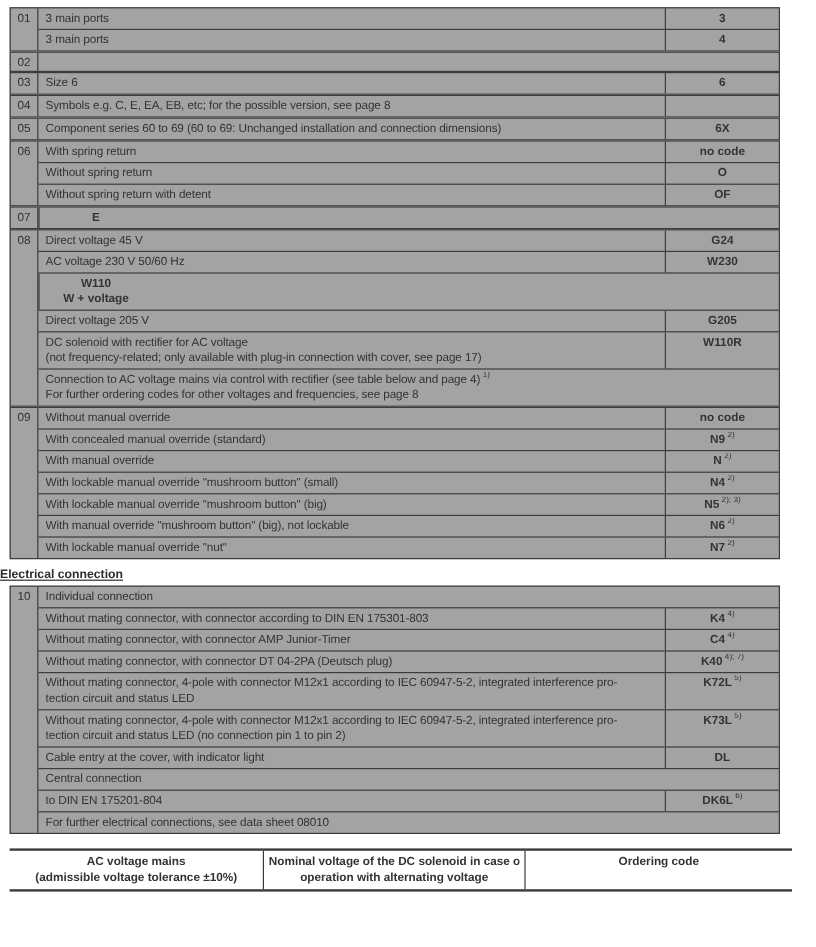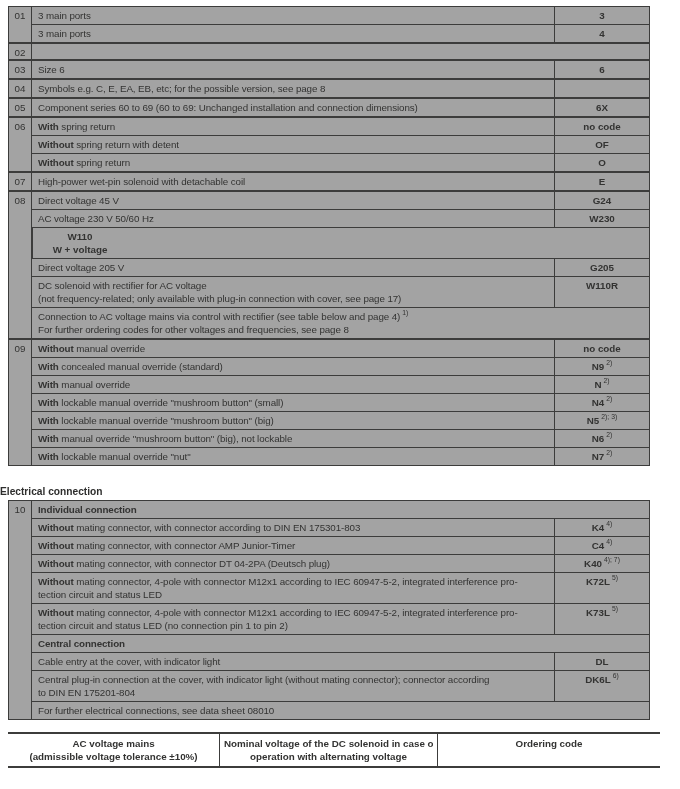--- a/index.html
+++ b/index.html
@@ -20,23 +20,23 @@
   .row{display:flex;border-bottom:1px solid #3c3c3b;}
   .row:last-child{border-bottom:none;}
   .desc{flex:1;padding:2px 6px;min-width:0;letter-spacing:-0.1px;}
   .line{line-height:13px;white-space:nowrap;overflow:hidden;}
   .code{
     width:88px;flex:0 0 88px;border-left:1px solid #3c3c3b;
     text-align:center;font-weight:bold;padding:2px 3px;
   }
   .row.span .desc{padding-right:6px;}
   sup{font-size:6.8px;font-weight:400;vertical-align:top;line-height:1;margin-left:2px;}
-  b{font-weight:bold;}
+  b{font-weight:normal;}
   .section-heading{
-    font-weight:bold;font-size:10.2px;margin:20px 0 3px 0;color:#2e2e2d;
+    font-weight:bold;font-size:10.2px;margin:8px 0 3px 0;color:#2e2e2d;text-decoration:underline;
   }
   
   .vt{width:652px;margin:12px 0 0 8px;border-top:2px solid #3c3c3b;}
   .vt-row{display:flex;}
   .vt-head{border-bottom:2px solid #3c3c3b;}
   .vt-cell{
     box-sizing:border-box;text-align:center;padding:2px 4px;line-height:13px;
   }
   .vt-cell.c0{width:212px;border-right:1px solid #3c3c3b;}
   .vt-cell.c1{width:218px;border-right:1px solid #3c3c3b;}
@@ -115,43 +115,40 @@
           <div class="row">
             <div class="desc">
               <div class="line"><b>With</b> spring return</div>
             </div>
             <div class="code">
               <div class="line">no code</div>
             </div>
           </div>
           <div class="row">
             <div class="desc">
+              <div class="line"><b>Without</b> spring return</div>
+            </div>
+            <div class="code">
+              <div class="line">O</div>
+            </div>
+          </div>
+          <div class="row">
+            <div class="desc">
               <div class="line"><b>Without</b> spring return with detent</div>
             </div>
             <div class="code">
               <div class="line">OF</div>
             </div>
           </div>
-          <div class="row">
-            <div class="desc">
-              <div class="line"><b>Without</b> spring return</div>
-            </div>
-            <div class="code">
-              <div class="line">O</div>
-            </div>
-          </div>
         </div>
       </div>
       <div class="group">
         <div class="num">07</div>
         <div class="rows">
           <div class="row">
-            <div class="desc">
-              <div class="line">High-power wet-pin solenoid with detachable coil</div>
-            </div>
             <div class="code">
               <div class="line">E</div>
             </div>
           </div>
         </div>
       </div>
       <div class="group">
         <div class="num">08</div>
         <div class="rows">
           <div class="row">
@@ -308,36 +305,35 @@
           </div>
           <div class="row">
             <div class="desc">
               <div class="line"><b>Without</b> mating connector, 4-pole with connector M12x1 according to IEC 60947-5-2, integrated interference pro-</div>
               <div class="line">tection circuit and status LED (no connection pin 1 to pin 2)</div>
             </div>
             <div class="code">
               <div class="line">K73L<sup>5)</sup></div>
             </div>
           </div>
+          <div class="row">
+            <div class="desc">
+              <div class="line">Cable entry at the cover, with indicator light</div>
+            </div>
+            <div class="code">
+              <div class="line">DL</div>
+            </div>
+          </div>
           <div class="row span">
             <div class="desc">
               <div class="line"><b>Central connection</b></div>
             </div>
           </div>
           <div class="row">
             <div class="desc">
-              <div class="line">Cable entry at the cover, with indicator light</div>
-            </div>
-            <div class="code">
-              <div class="line">DL</div>
-            </div>
-          </div>
-          <div class="row">
-            <div class="desc">
-              <div class="line">Central plug-in connection at the cover, with indicator light (without mating connector); connector according</div>
               <div class="line">to DIN EN 175201-804</div>
             </div>
             <div class="code">
               <div class="line">DK6L<sup>6)</sup></div>
             </div>
           </div>
           <div class="row span">
             <div class="desc">
               <div class="line">For further electrical connections, see data sheet 08010</div>
             </div>

